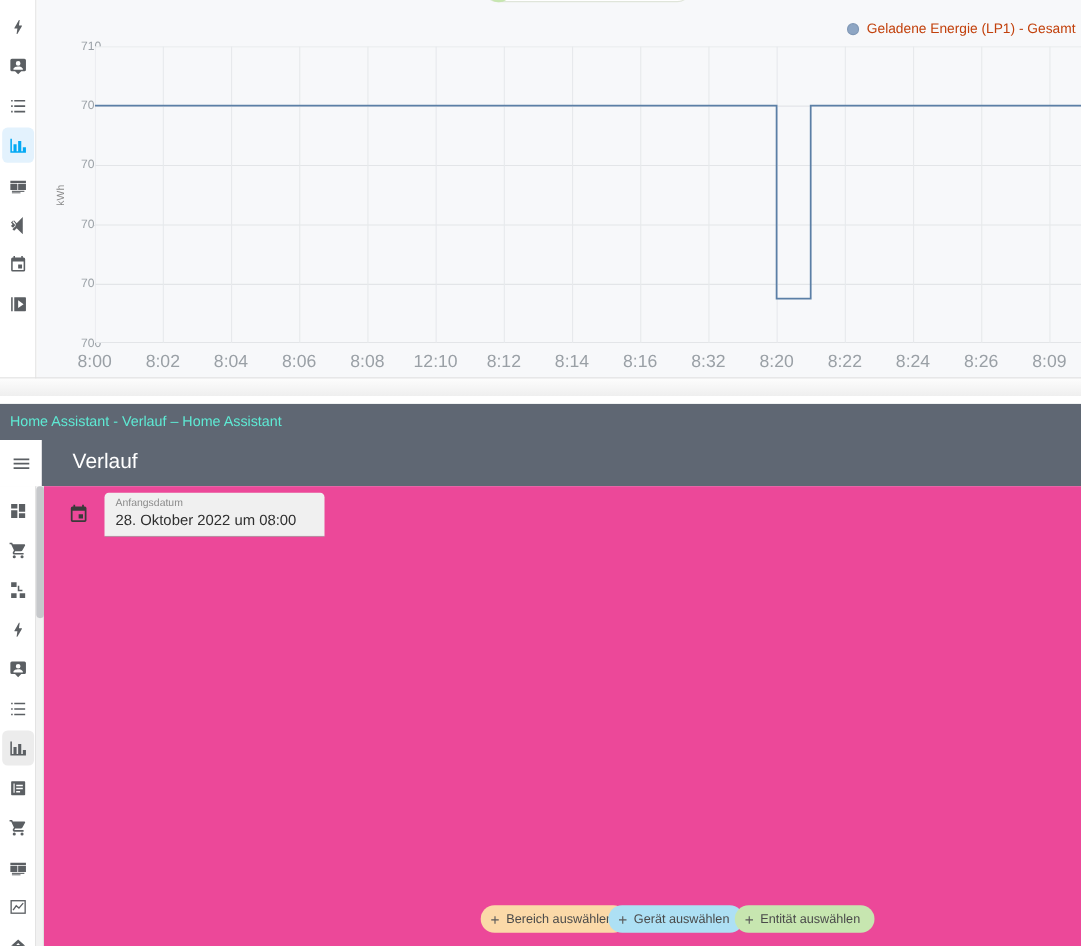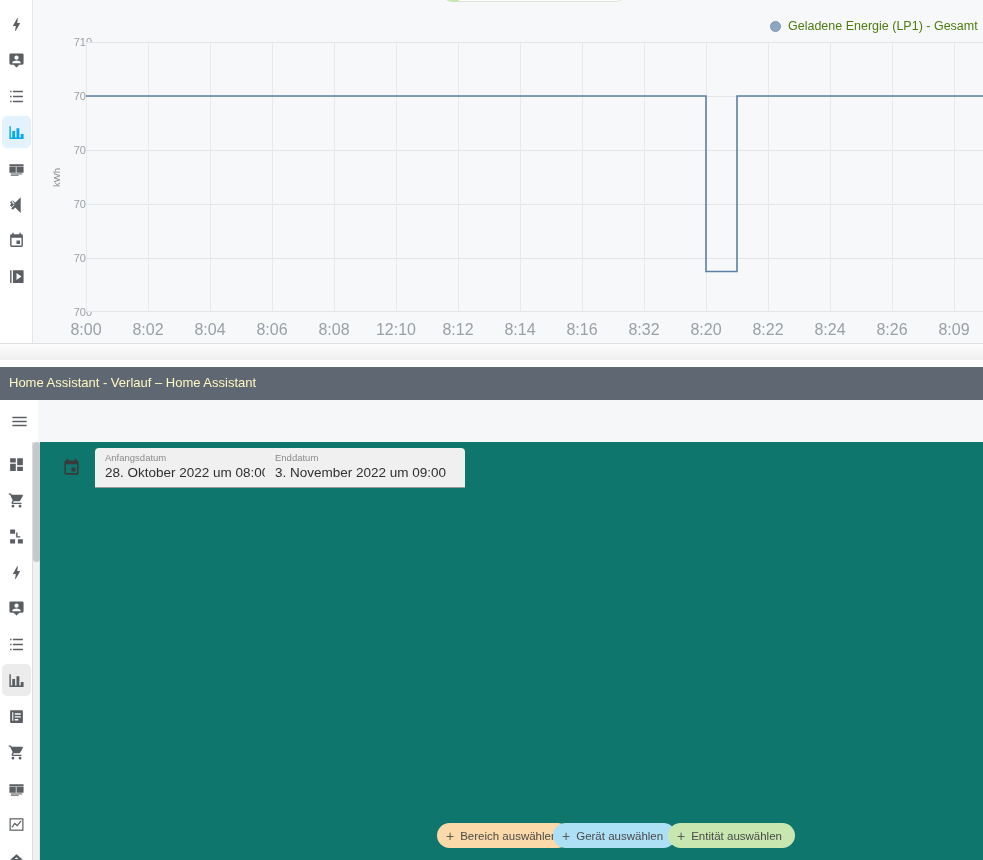--- a/index.html
+++ b/index.html
@@ -45,21 +45,21 @@
   .sb-icon.active2::before {
     content: ""; position: absolute; left: 2px; top: 2px;
     width: 29px; height: 32px; border-radius: 5px; background: #ececec;
   }
   .sb-icon.active2 svg { position: relative; z-index: 1; }
   .legend { position: absolute; display: flex; align-items: center; gap: 7px; }
   .legend-dot {
     width: 11px; height: 11px; border-radius: 50%;
     background: #8ea6c4; border: 1px solid #7f97b5;
   }
-  .legend-label { font-size: 12.5px; color: #4d7c0f; white-space: nowrap; }
+  .legend-label { font-size: 12.5px; color: #c2410c; white-space: nowrap; }
   .axis-label-y {
     position: absolute; font-size: 9.5px; color: #8a8a8a;
     transform: rotate(-90deg); transform-origin: center center;
     white-space: nowrap;
   }
   .ytick {
     position: absolute; font-size: 11px; color: #9aa0a6;
     text-align: right; white-space: nowrap;
   }
   .xtick {
@@ -73,21 +73,21 @@
   .win2 {
     position: absolute; left: 0; top: 367px; width: 983px; height: 493px;
     background: #f6f7f9; overflow: hidden;
   }
   .w2-titlebar {
     position: absolute; left: 0; top: 0; width: 983px; height: 33px;
     background: #5f6773;
   }
   .w2-titlebar .t {
     position: absolute; left: 9px; top: 8px;
-    font-size: 13px; color: #fef9c3;
+    font-size: 13px; color: #5eead4;
     font-family: "Liberation Sans", sans-serif;
   }
   .w2-hamburger-box {
     position: absolute; left: 0; top: 33px; width: 38px; height: 42px;
     background: #ffffff; display: flex; align-items: center; justify-content: center;
     cursor: pointer;
   }
   .w2-hamburger-box svg { width: 19px; height: 19px; }
   .w2-appbar {
     position: absolute; left: 38px; top: 33px; right: 0; height: 42px;
@@ -104,21 +104,21 @@
   .w2-scroll {
     position: absolute; left: 33px; top: 75px; width: 7px; bottom: 0;
     background: #f1f1f1; border-right: 1px solid #e0e0e0;
   }
   .w2-scroll .thumb {
     position: absolute; left: 0; top: 0; width: 7px; height: 120px;
     background: #c6c8cb; border-radius: 4px;
   }
   .w2-content {
     position: absolute; left: 40px; top: 75px; right: 0; bottom: 0;
-    background: #0f766e;
+    background: #ec4899;
   }
 
   
   .cal-icon { position: absolute; left: 22px; top: 16px; width: 19px; height: 19px; }
   .datefield {
     position: absolute; top: 6px; height: 40px;
     background: #f0f0f0; border-bottom: 1px solid #9a9a9a;
     border-radius: 4px 4px 0 0;
   }
   .datefield .lbl {
@@ -285,20 +285,23 @@
     <div class="w2-titlebar">
       <div class="t">Home Assistant - Verlauf – Home Assistant</div>
     </div>
 
     <div class="w2-hamburger-box">
       <svg viewBox="0 0 24 24" fill="#5b5f63">
           <path d="M3 6h18v2H3V6m0 5h18v2H3v-2m0 5h18v2H3v-2z"></path>
         </svg>
     </div>
 
+    <div class="w2-appbar">
+      <div class="ttl">Verlauf</div>
+    </div>
 
     <div class="w2-sidebar">
       <div style="height:4px"></div>
       <div class="sb-icon">
         <svg viewBox="0 0 24 24" fill="#5b5f63">
             <path d="M3 3h8v6H3V3m0 8h8v10H3V11m10-8h8v10h-8V3m0 12h8v6h-8v-6z"></path>
           </svg>
       </div>
       <div class="sb-icon">
         <svg viewBox="0 0 24 24" fill="#5b5f63">
@@ -368,24 +371,20 @@
 
       <svg class="cal-icon" viewBox="0 0 24 24" fill="#3a3a3a">
         <path d="M19 19H5V8h14m-3-7v2H8V1H6v2H5a2 2 0 0 0-2 2v14a2 2 0 0 0 2 2h14a2 2 0 0 0 2-2V5a2 2 0 0 0-2-2h-1V1m-1 11h-5v5h5v-5z"></path>
       </svg>
 
       <div class="datefield" style="left:55px; width:200px;">
         <div class="lbl">Anfangsdatum</div>
         <div class="val">28. Oktober 2022 um 08:00</div>
       </div>
 
-      <div class="datefield" style="left:225px; width:200px;">
-        <div class="lbl">Enddatum</div>
-        <div class="val">3. November 2022 um 09:00</div>
-      </div>
 
       <div class="chip chip-area" style="left:397px; top:381px;">
         <span class="plus">+</span>
         <span>Bereich auswählen</span>
       </div>
       <div class="chip chip-device" style="left:513px; top:381px;">
         <span class="plus">+</span>
         <span>Gerät auswählen</span>
       </div>
       <div class="chip chip-entity" style="left:628px; top:381px;">

